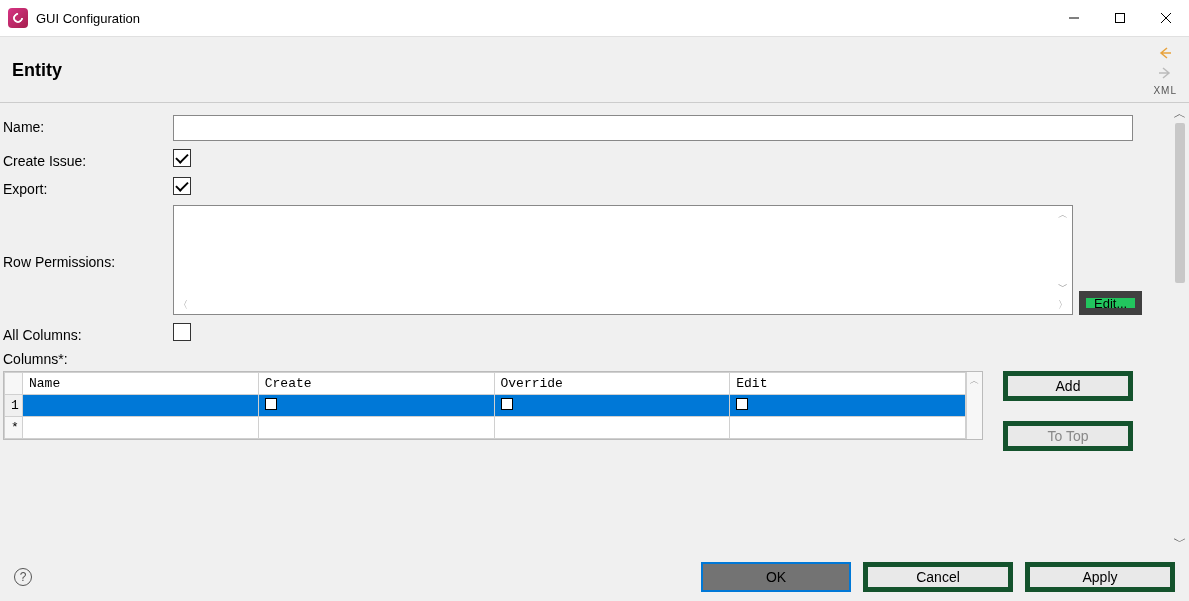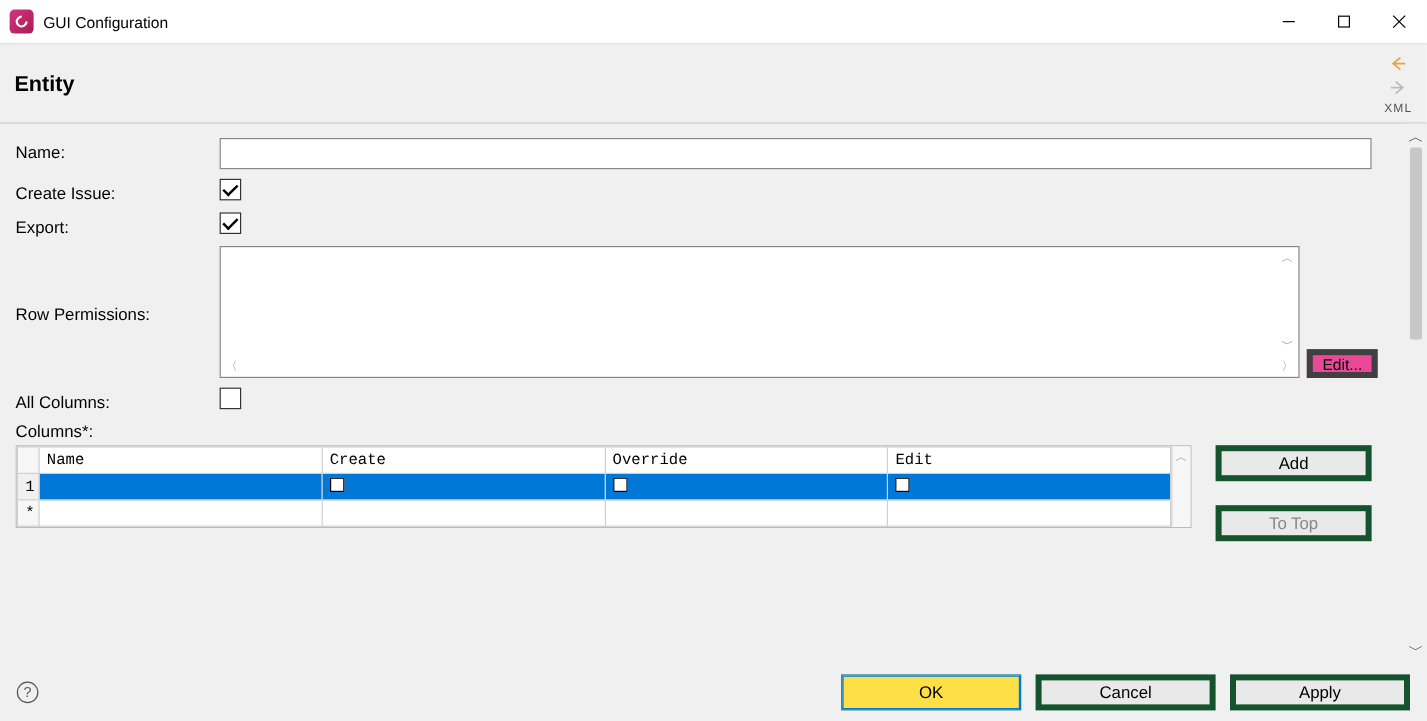--- a/index.html
+++ b/index.html
@@ -71,21 +71,21 @@
   .nav-arrow { width:16px; height:16px; display:flex; align-items:center; justify-content:center; }
   .xml-label { font-size: 10px; color: #555; letter-spacing:1px; }
   
   .form-area {
     flex: 1;
     display: flex;
     min-height: 0;
   }
   .form-scroll {
     flex: 1;
-    padding: 12px 8px 8px 13px;
+    padding: 12px 8px 8px 3px;
     overflow: hidden;
   }
   .vscroll {
     width: 18px;
     background: #f0f0f0;
     display: flex;
     flex-direction: column;
     align-items: center;
     padding: 4px 0;
   }
@@ -155,22 +155,22 @@
   .perm-body { display:flex; flex:1; }
   .perm-hbar {
     height: 18px;
     display:flex; justify-content:space-between; align-items:center;
     padding:0 2px;
   }
   .perm-arrow { color:#888; font-size:10px; width:14px; text-align:center; }
   .edit-btn {
     height: 24px;
     padding: 0 8px;
-    border: 5px solid #404040;
-    background: #ec4899;
+    border: 7px solid #404040;
+    background: #22c55e;
     font-size: 13px;
     display:flex; align-items:center;
   }
   
   .cols-label { font-size:14px; margin-bottom:4px; }
   .cols-wrap { display:flex; gap:20px; align-items:flex-start; }
   .table-box {
     flex: 0 0 980px;
     border: 1px solid #bbb;
     background:#fff;
@@ -222,21 +222,21 @@
   }
   .help-icon {
     width:18px; height:18px;
     border:1.5px solid #555;
     border-radius:50%;
     display:flex; align-items:center; justify-content:center;
     font-size:12px; color:#555;
   }
   .footer-spacer { flex:1; }
   .footer .btn { width:150px; }
-  .btn.primary { border:1px solid #0078d7; background:#fde047; box-shadow: inset 0 0 0 1px #0078d7; }
+  .btn.primary { border:1px solid #0078d7; background:#737373; box-shadow: inset 0 0 0 1px #0078d7; }
 </style>
 </head>
 <body>
 
 <div class="titlebar">
   <div class="app-icon">
       <div class="app-icon-glyph"></div>
     </div>
   <div class="title-text">GUI Configuration</div>
   <div class="title-spacer"></div>

